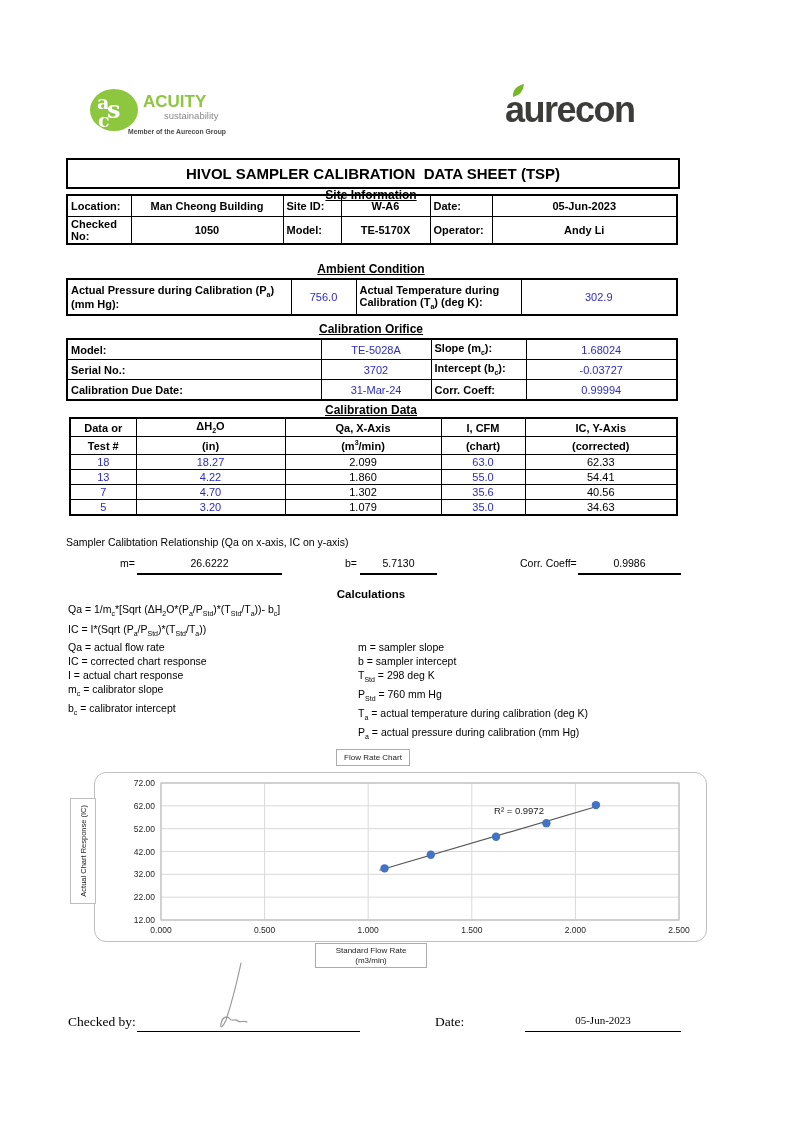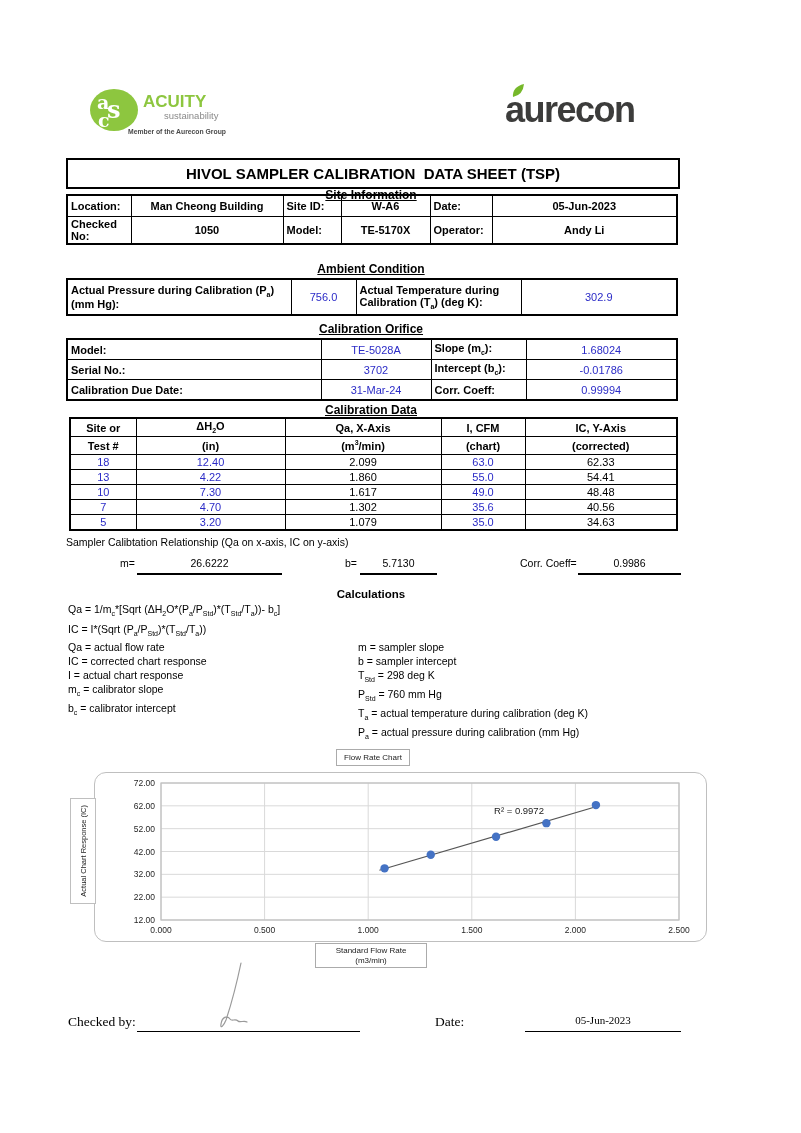--- a/index.html
+++ b/index.html
@@ -153,21 +153,21 @@
       <tr>
     <td class="lab">Model:</td>
     <td class="blu">TE-5028A</td>
     <td class="lab">Slope (m<sub>c</sub>):</td>
     <td class="blu">1.68024</td>
   </tr>
   <tr>
     <td class="lab">Serial No.:</td>
     <td class="blu">3702</td>
     <td class="lab">Intercept (b<sub>c</sub>):</td>
-    <td class="blu">-0.01786</td>
+    <td class="blu">-0.03727</td>
   </tr>
   <tr>
     <td class="lab">Calibration Due Date:</td>
     <td class="blu">31-Mar-24</td>
     <td class="lab">Corr. Coeff:</td>
     <td class="blu">0.99994</td>
   </tr>
 </tbody>
   </table>
 
@@ -175,53 +175,46 @@
 <table class="tbl abs cal-tbl" style="width:607px;">
   <colgroup>
       <col style="width:66px">
       <col style="width:149px">
       <col style="width:156px">
       <col style="width:84px">
       <col style="width:152px">
     </colgroup>
   <tbody>
       <tr>
-    <td class="hdr">Site or</td>
+    <td class="hdr">Data or</td>
     <td class="hdr">ΔH<sub>2</sub>O</td>
     <td class="hdr">Qa, X-Axis</td>
     <td class="hdr">I, CFM</td>
     <td class="hdr">IC, Y-Axis</td>
   </tr>
   <tr>
     <td class="hdr">Test #</td>
     <td class="hdr">(in)</td>
     <td class="hdr">(m<sup>3</sup>/min)</td>
     <td class="hdr">(chart)</td>
     <td class="hdr">(corrected)</td>
   </tr>
   <tr>
     <td class="cblu">18</td>
-    <td class="cblu">12.40</td>
+    <td class="cblu">18.27</td>
     <td>2.099</td>
     <td class="cblu">63.0</td>
     <td>62.33</td>
   </tr>
   <tr>
     <td class="cblu">13</td>
     <td class="cblu">4.22</td>
     <td>1.860</td>
     <td class="cblu">55.0</td>
     <td>54.41</td>
-  </tr>
-  <tr>
-    <td class="cblu">10</td>
-    <td class="cblu">7.30</td>
-    <td>1.617</td>
-    <td class="cblu">49.0</td>
-    <td>48.48</td>
   </tr>
   <tr>
     <td class="cblu">7</td>
     <td class="cblu">4.70</td>
     <td>1.302</td>
     <td class="cblu">35.6</td>
     <td>40.56</td>
   </tr>
   <tr>
     <td class="cblu">5</td>

